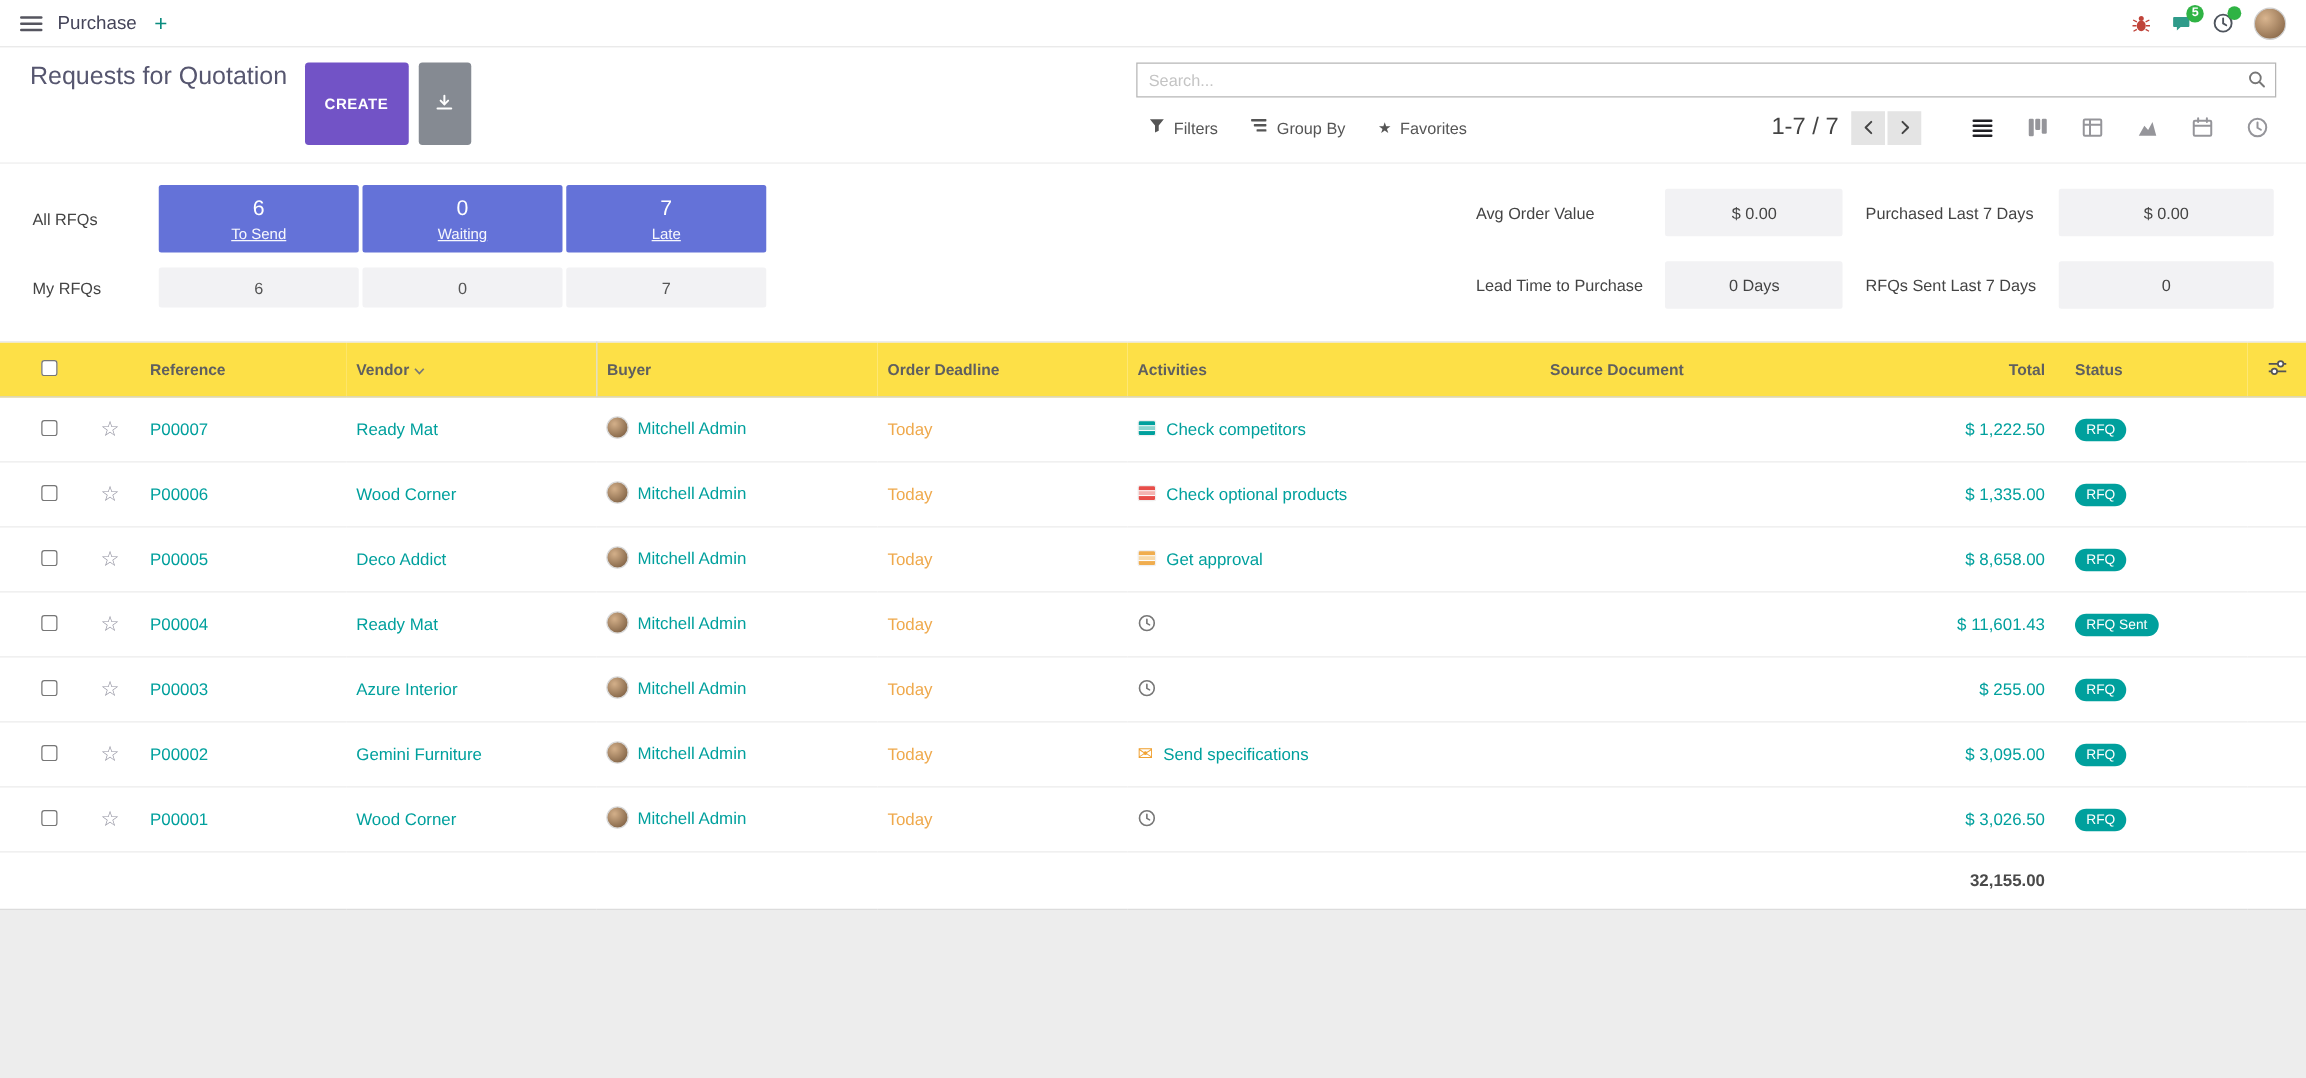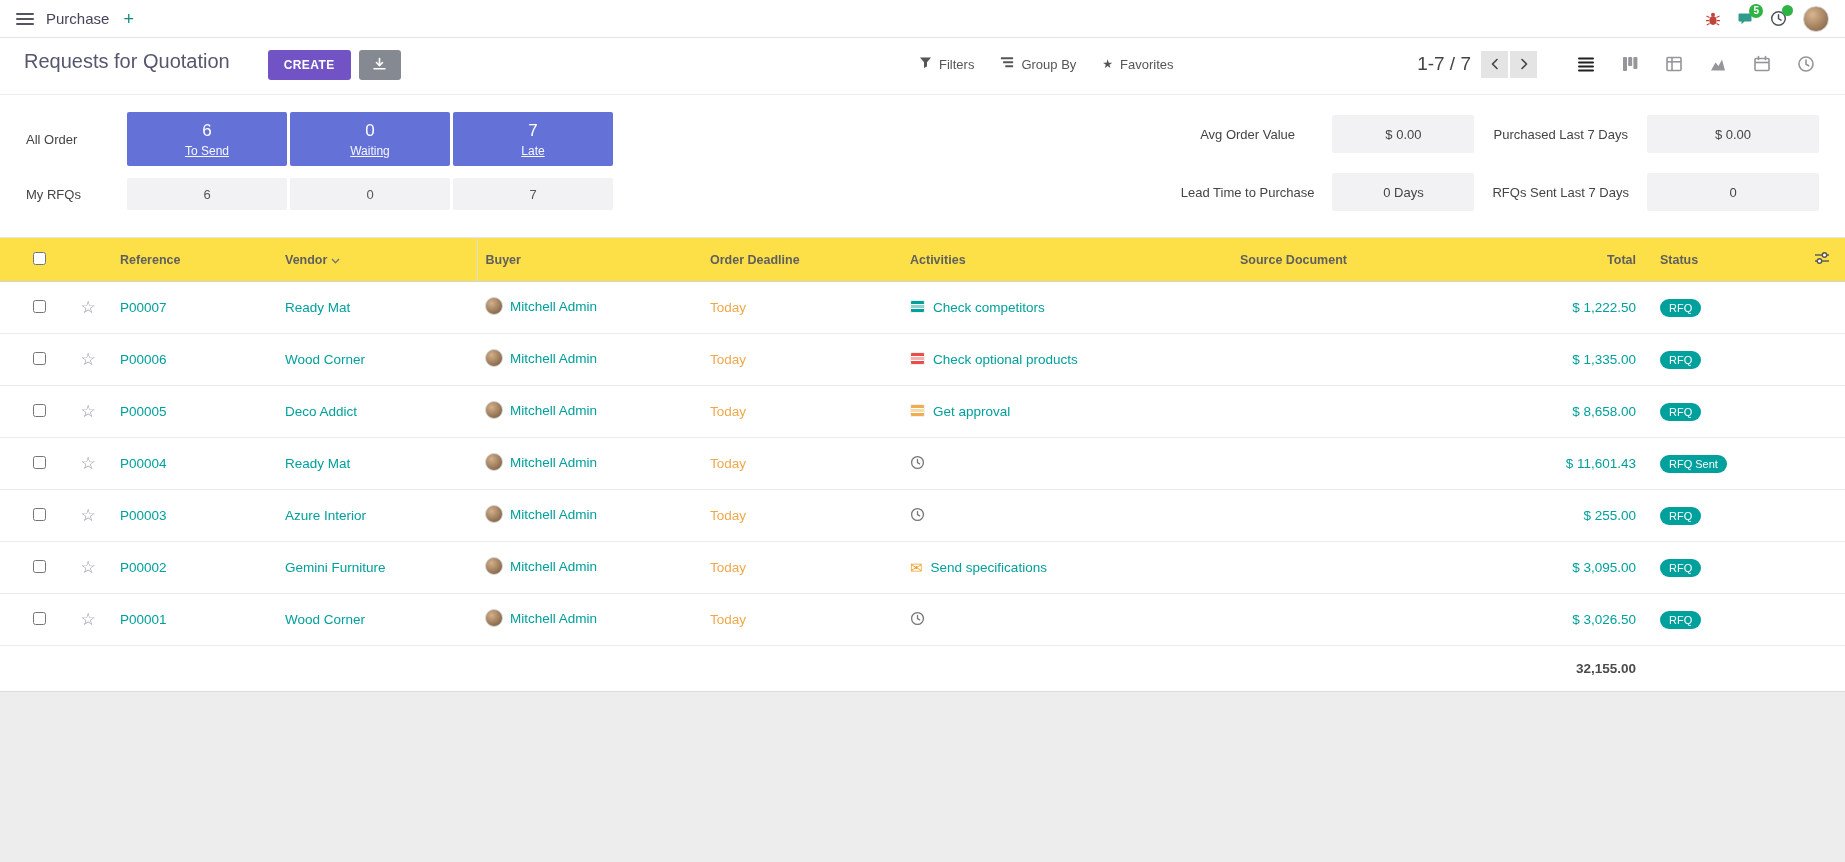--- a/index.html
+++ b/index.html
@@ -43,21 +43,21 @@
   .control-panel {
     display: flex; justify-content: space-between; background: #fff;
     padding: 12px 24px 14px 24px; border-bottom: 1px solid #ececec; flex: 0 0 auto;
   }
   .cp-left { display: flex; flex-direction: row; gap: 14px; }
   .breadcrumb-title { font-size: 20px; font-weight: 400; color: #56566f; }
   .cp-buttons { display: flex; gap: 8px; }
   .btn-create {
     background: var(--primary, #7253c6); color: #fff; border: none; border-radius: 3px;
     font-size: 12px; font-weight: bold; letter-spacing: .4px; padding: 8px 16px;
-    cursor: pointer; font-family: inherit; margin-left: 24px;
+    cursor: pointer; font-family: inherit;
   }
   .btn-export {
     background: #858a92; border: none; border-radius: 3px; width: 42px;
     display: flex; align-items: center; justify-content: center; cursor: pointer;
   }
   .cp-right { width: 912px; display: flex; flex-direction: column; gap: 10px; }
   .search-box { position: relative; width: 100%; }
   .search-box input {
     width: 100%; height: 28px; border: 1px solid #b6b6b6; border-radius: 0;
     padding: 0 30px 0 9px; font-size: 13px; font-family: inherit; color: #333; outline: none;
@@ -101,21 +101,21 @@
   .kpi-count { font-size: 17px; }
   .kpi-label { font-size: 12px; opacity: .95; text-decoration: underline; }
   .my-kpi {
     height: 32px; background: #f2f2f4; border: none; border-radius: 2px; font-family: inherit;
     font-size: 13px; color: #555; cursor: pointer;
   }
   .dash-right {
     display: grid; grid-template-columns: auto 142px auto 172px;
     gap: 20px 18px; align-items: center; padding-top: 4px;
   }
-  .stat-label { font-size: 13px; color: #444; text-align: center; }
+  .stat-label { font-size: 13px; color: #444; text-align: left; }
   .stat-value {
     height: 38px; background: #f2f2f4; border-radius: 2px; font-size: 13px; color: #444;
     display: flex; align-items: center; justify-content: center;
   }
 
   
   .list-view { background: #fff; flex: 0 0 auto; }
   table { border-collapse: collapse; width: 1845px; table-layout: fixed; }
   thead th {
     font-size: 12.5px; font-weight: bold; color: #5f5f5f; text-align: left;
@@ -209,20 +209,29 @@
             <svg width="15" height="14" viewBox="0 0 15 14" fill="none" stroke="#fff" stroke-width="1.6" stroke-linecap="round">
               <path d="M7.5 1.5 V8"></path>
                 <path d="M4.5 5.5 L7.5 8.5 L10.5 5.5"></path>
                 <path d="M2 11.8 H13"></path>
             </svg>
           </span>
         </button>
       </div>
     </div>
     <div class="cp-right">
+      <div class="search-box">
+        <input type="text" placeholder="Search..." style="">
+        <span class="search-icon">
+          <svg width="15" height="15" viewBox="0 0 15 15" fill="none" stroke="#777" stroke-width="1.5">
+            <circle cx="6.3" cy="6.3" r="4.3"></circle>
+              <path d="M9.6 9.6 L13.2 13.2" stroke-linecap="round"></path>
+          </svg>
+        </span>
+      </div>
       <div class="cp-row2">
         <div class="facet-buttons">
           <button class="facet-btn">
             <span>
               <svg width="13" height="13" viewBox="0 0 14 14">
                   <path d="M1 1.5 H13 L8.6 6.8 V11.4 L5.4 13 V6.8 Z" fill="#555"></path>
                 </svg>
             </span>
             <span>Filters</span>
           </button>
@@ -297,21 +306,21 @@
                 <path d="M9 5 V9.2 L11.7 10.8" stroke-linecap="round"></path>
               </svg>
           </button>
         </div>
       </div>
     </div>
   </div>
 
   <div class="dashboard">
     <div class="dash-left">
-      <span class="dash-label">All Order</span>
+      <span class="dash-label">All RFQs</span>
       <button class="kpi-btn">
         <span class="kpi-count">6</span>
         <span class="kpi-label">To Send</span>
       </button>
       <button class="kpi-btn">
         <span class="kpi-count">0</span>
         <span class="kpi-label">Waiting</span>
       </button>
       <button class="kpi-btn">
         <span class="kpi-count">7</span>

